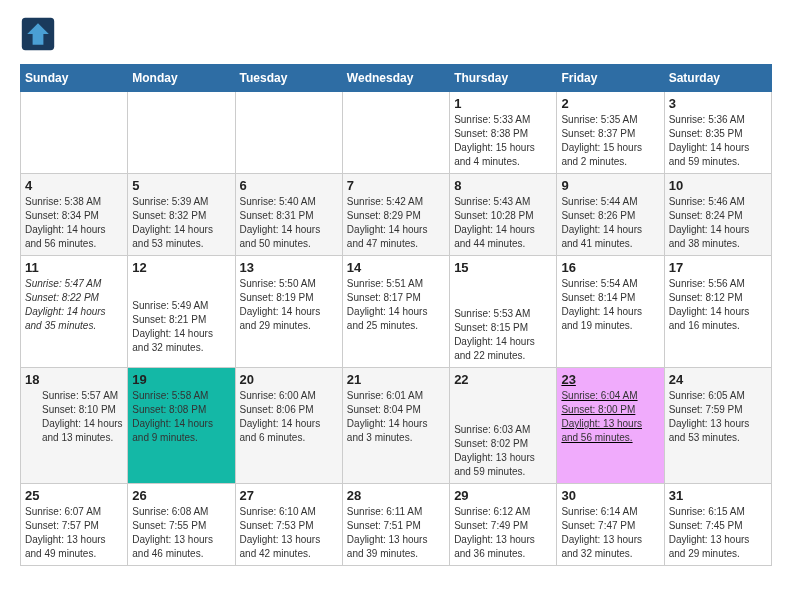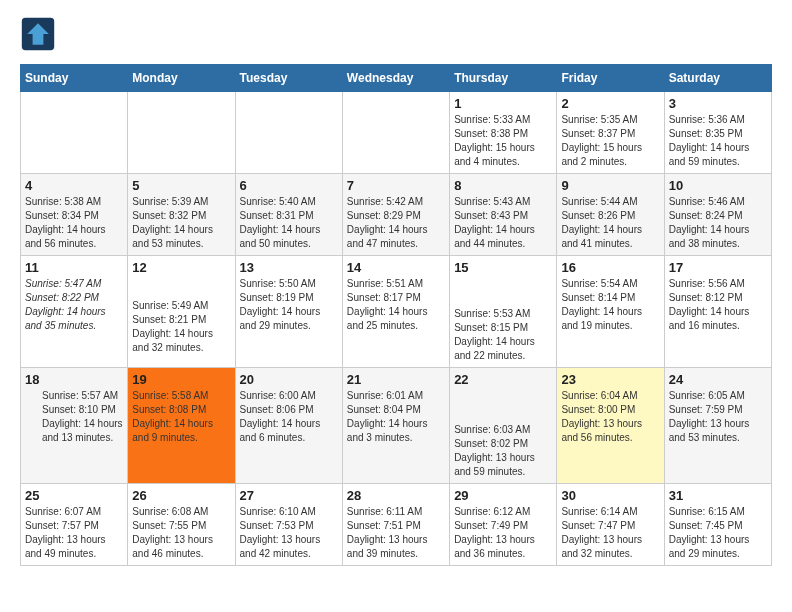--- a/index.html
+++ b/index.html
@@ -177,21 +177,21 @@
           <td style="background: rgb(245, 245, 245);">
             <span class="day-number">7</span>
             <div class="day-info" style="white-space: pre-line;">Sunrise: 5:42 AM
 Sunset: 8:29 PM
 Daylight: 14 hours
 and 47 minutes.</div>
           </td>
           <td style="background: rgb(245, 245, 245);">
             <span class="day-number">8</span>
             <div class="day-info" style="white-space: pre-line;">Sunrise: 5:43 AM
-Sunset: 8:43 PM
+Sunset: 10:28 PM
 Daylight: 14 hours
 and 44 minutes.</div>
           </td>
           <td style="background: rgb(245, 245, 245);">
             <span class="day-number">9</span>
             <div class="day-info" style="white-space: pre-line;">Sunrise: 5:44 AM
 Sunset: 8:26 PM
 Daylight: 14 hours
 and 41 minutes.</div>
           </td>
@@ -255,21 +255,21 @@
           </td>
         </tr>
         <tr>
           <td style="background: rgb(245, 245, 245);">
             <span class="day-number">18</span>
             <div class="day-info" style="white-space: pre-line; margin-left: 17px;">Sunrise: 5:57 AM
 Sunset: 8:10 PM
 Daylight: 14 hours
 and 13 minutes.</div>
           </td>
-          <td style="background: #f97316; margin-left: 32px;">
+          <td style="background: #14b8a6; margin-left: 32px;">
             <span class="day-number">19</span>
             <div class="day-info" style="white-space: pre-line;">Sunrise: 5:58 AM
 Sunset: 8:08 PM
 Daylight: 14 hours
 and 9 minutes.</div>
           </td>
           <td style="background: rgb(245, 245, 245);">
             <span class="day-number">20</span>
             <div class="day-info" style="white-space: pre-line;">Sunrise: 6:00 AM
 Sunset: 8:06 PM
@@ -283,21 +283,21 @@
 Daylight: 14 hours
 and 3 minutes.</div>
           </td>
           <td style="background: rgb(245, 245, 245);">
             <span class="day-number">22</span>
             <div class="day-info" style="white-space: pre-line; margin-top: 36px;">Sunrise: 6:03 AM
 Sunset: 8:02 PM
 Daylight: 13 hours
 and 59 minutes.</div>
           </td>
-          <td style="background: #fef9c3;">
+          <td style="background: #f0abfc; text-decoration: underline;">
             <span class="day-number">23</span>
             <div class="day-info" style="white-space: pre-line;">Sunrise: 6:04 AM
 Sunset: 8:00 PM
 Daylight: 13 hours
 and 56 minutes.</div>
           </td>
           <td style="background: rgb(245, 245, 245);">
             <span class="day-number">24</span>
             <div class="day-info" style="white-space: pre-line;">Sunrise: 6:05 AM
 Sunset: 7:59 PM

